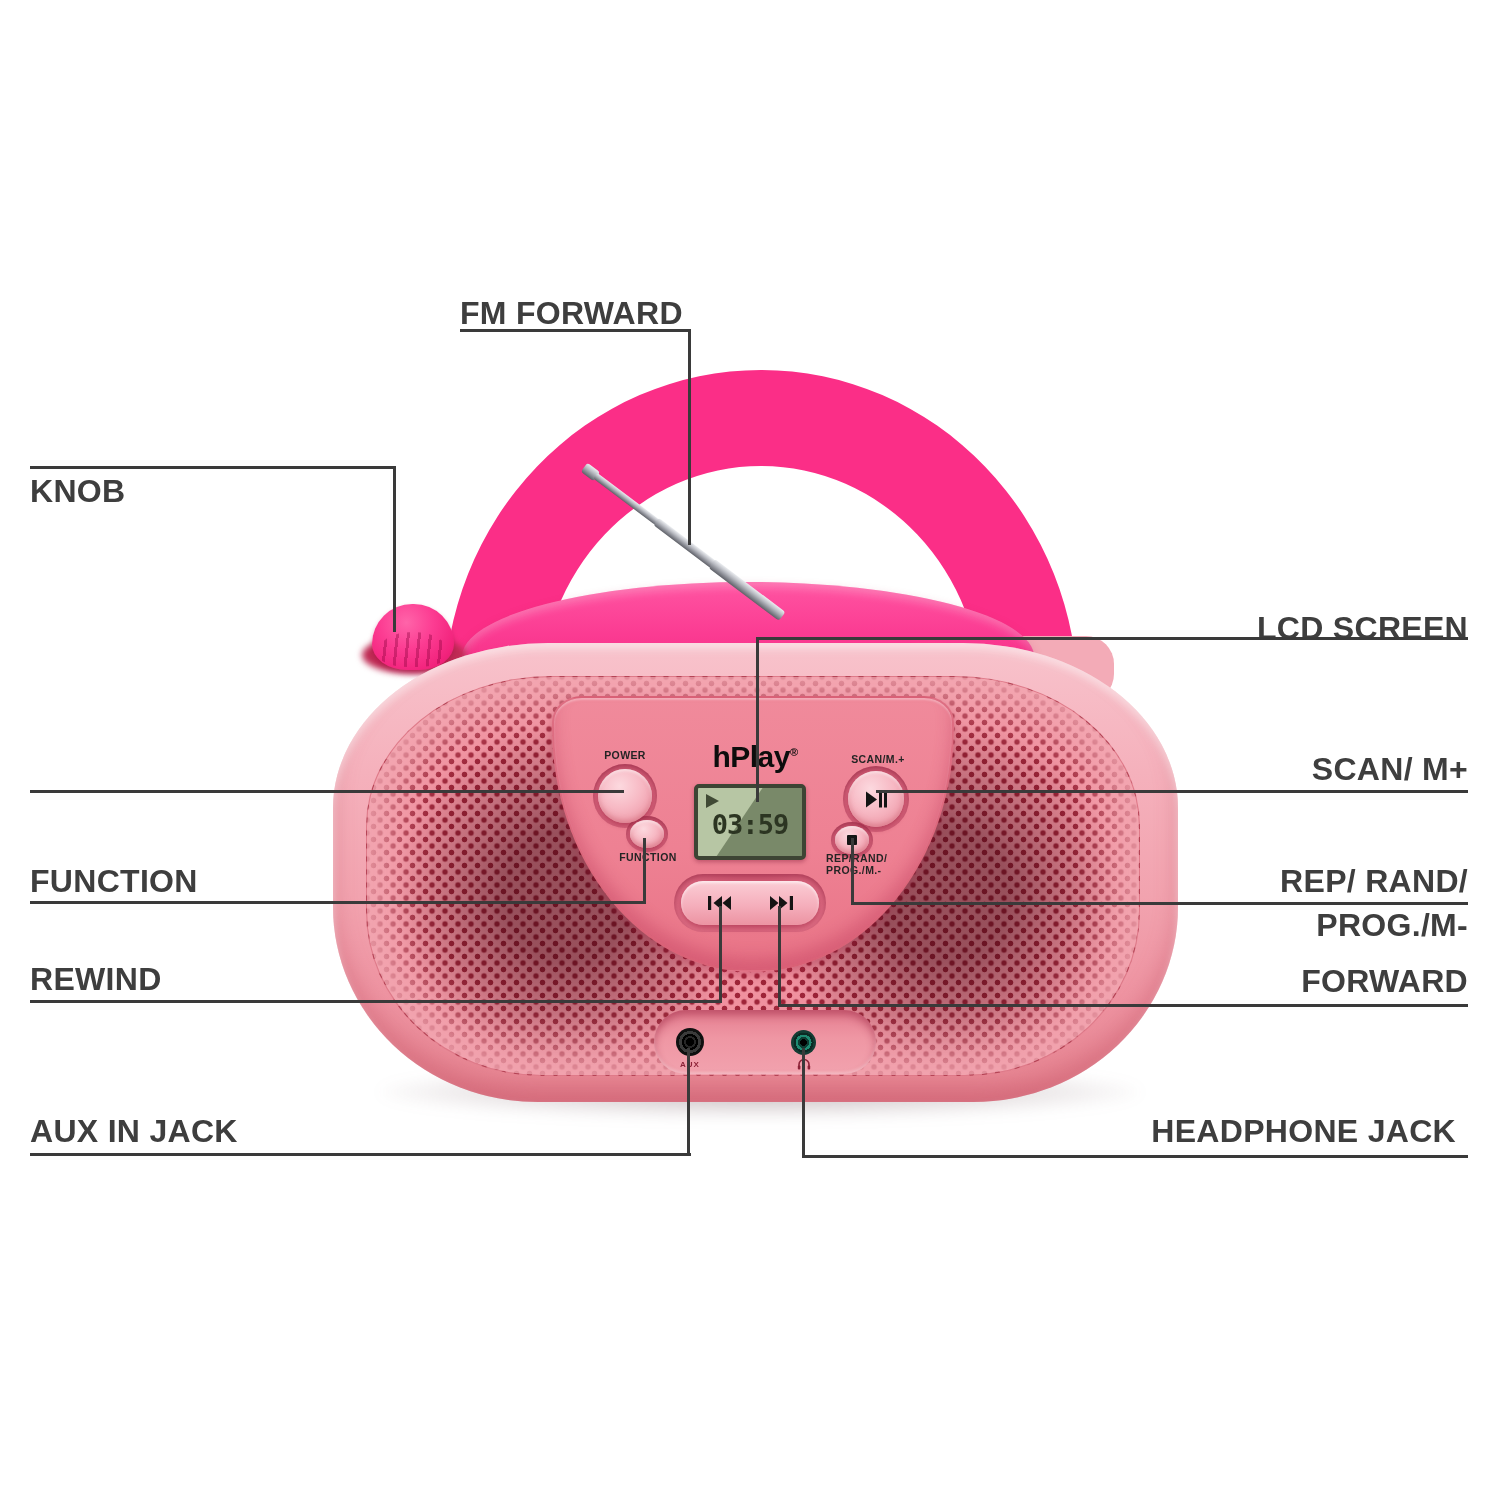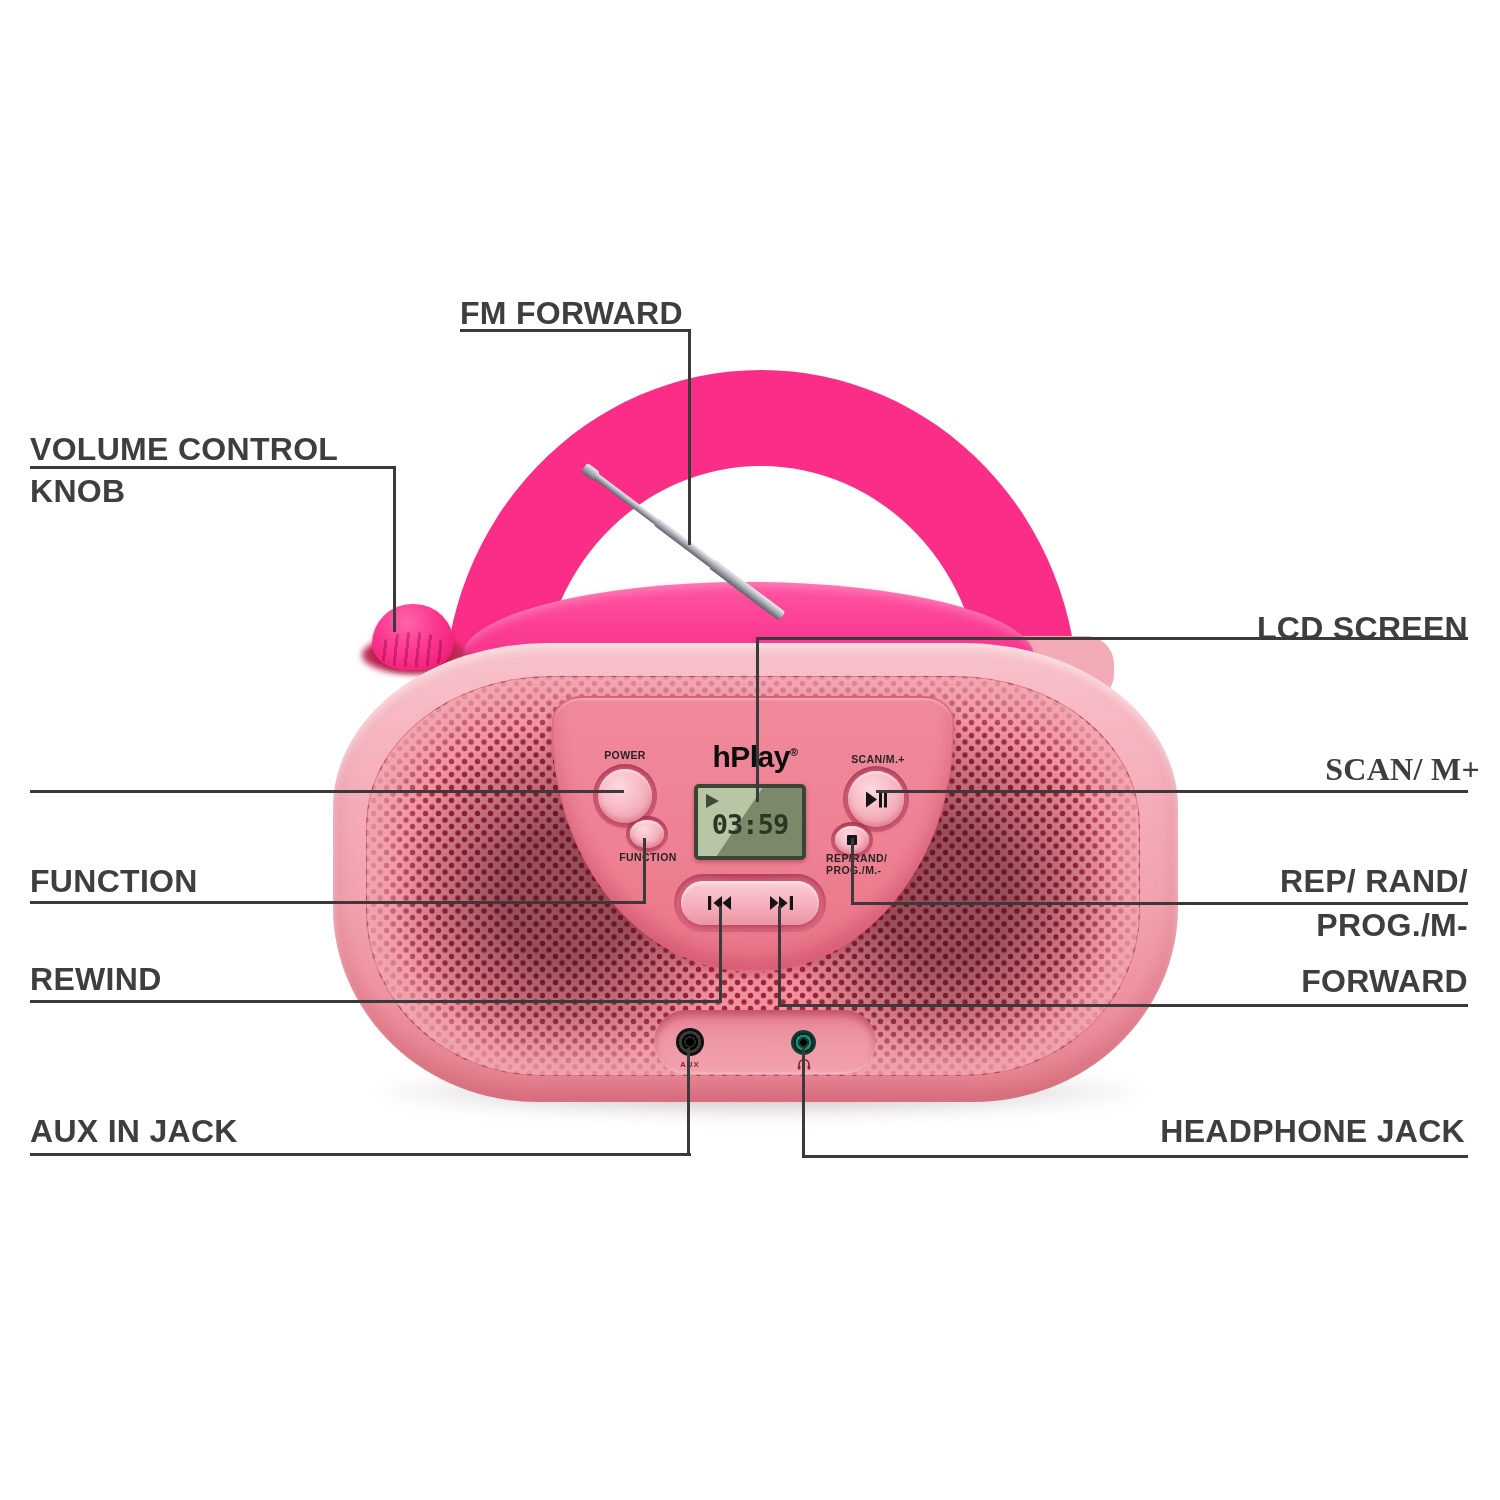--- a/index.html
+++ b/index.html
@@ -186,32 +186,31 @@
   <div class="jack jack-aux"></div>
   <div class="jack jack-hp"></div>
   <div class="jack-label" style="left:660px;top:1060px;width:60px;text-align:center;">AUX</div>
   <svg width="14" height="12" style="position:absolute;left:797px;top:1058px;z-index:9;">
     <path d="M2,10 V6.5 A5,5 0 0 1 12,6.5 V10" fill="none" stroke="#8d2338" stroke-width="1.6"></path>
     <rect x="0.8" y="7.5" width="2.6" height="4" rx="1" fill="#8d2338"></rect>
     <rect x="10.6" y="7.5" width="2.6" height="4" rx="1" fill="#8d2338"></rect>
   </svg>
 
   <div class="callout-label" style="left:460px;top:294px;">FM FORWARD</div>
-  <div class="callout-label" style="left:30px;top:430px;">VOLUME CONTROL</div>
   <div class="callout-label" style="left:30px;top:472px;">KNOB</div>
   <div class="callout-label" style="left:30px;top:862px;">FUNCTION</div>
   <div class="callout-label" style="left:30px;top:960px;">REWIND</div>
   <div class="callout-label" style="left:30px;top:1112px;">AUX IN JACK</div>
 
   <div class="callout-label r-align" style="right:32px;top:598px;margin-top:11px;">LCD SCREEN</div>
-  <div class="callout-label r-align" style="right:20px;top:750px;font-family:Liberation Serif, serif;">SCAN/ M+</div>
+  <div class="callout-label r-align" style="right:32px;top:750px;">SCAN/ M+</div>
   <div class="callout-label r-align" style="right:32px;top:862px;">REP/ RAND/</div>
   <div class="callout-label r-align" style="right:32px;top:906px;text-align:right;">PROG./M-</div>
   <div class="callout-label r-align" style="right:32px;top:962px;">FORWARD</div>
-  <div class="callout-label r-align" style="right:35px;top:1112px;">HEADPHONE JACK</div>
+  <div class="callout-label r-align" style="right:44px;top:1112px;">HEADPHONE JACK</div>
 
   <div class="h-line" style="left:460px;top:329px;width:231px;"></div>
   <div class="v-line" style="left:688px;top:329px;height:216px;"></div>
 
   <div class="h-line" style="left:30px;top:466px;width:366px;"></div>
   <div class="v-line" style="left:393px;top:466px;height:166px;"></div>
 
   <div class="h-line" style="left:30px;top:790px;width:594px;"></div>
 
   <div class="h-line" style="left:30px;top:901px;width:616px;"></div>

